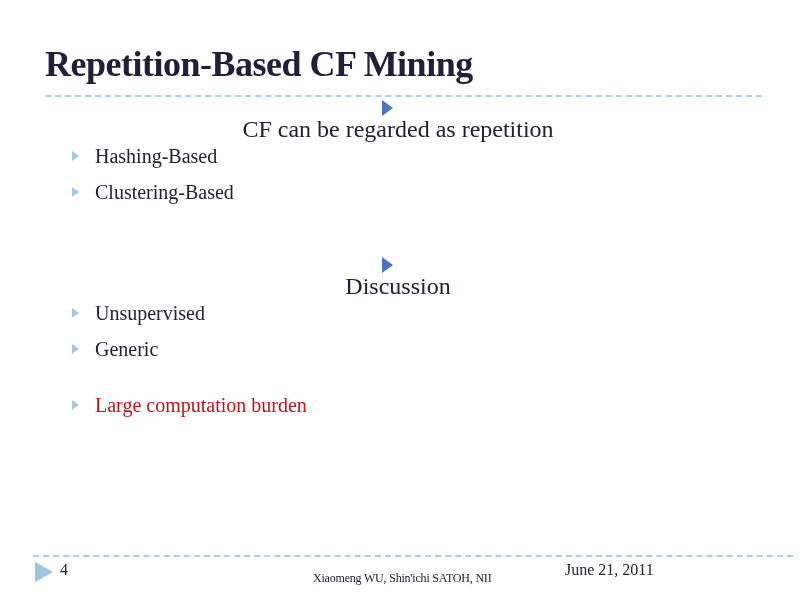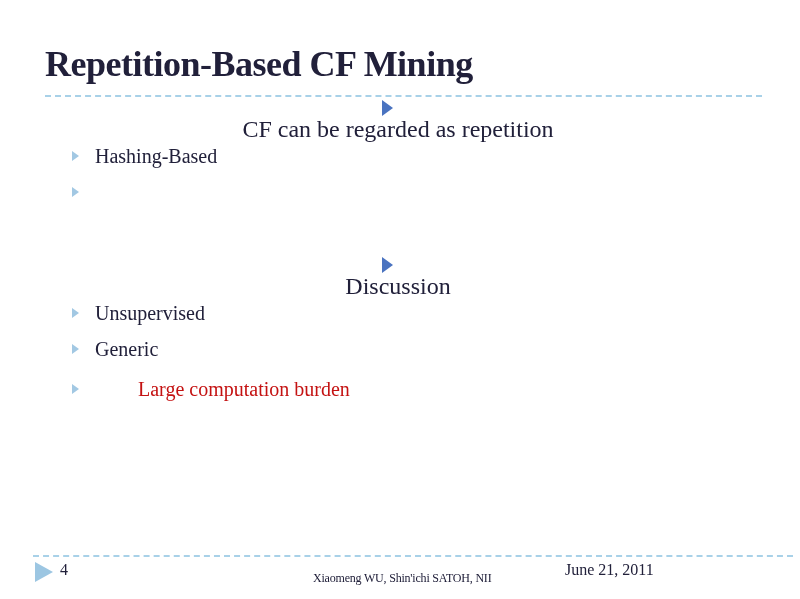--- a/index.html
+++ b/index.html
@@ -32,21 +32,21 @@
     position:absolute;left:45px;top:95px;width:717px;height:0;
     border-top:2px dashed var(--line);
   }
   .body-list{
     position:absolute;left:36px;top:100px;width:720px;
   }
   .row{display:flex;align-items:center;white-space:nowrap;}
   .row-l1{height:38px;margin-left:4px;font-size:24px;flex-direction:column;}
   .row-l2{height:36px;margin-left:36px;font-size:20px;}
   .spacer{height:47px;}
-  .row-emphasis{margin-top:4px;gap:43px;}
+  .row-emphasis{margin-top:20px;}
   .row-emphasis .bullet-text{color:var(--red);}
   .tri{width:0;height:0;flex:0 0 auto;}
   .tri-l1{
     border-left:11px solid var(--blue-l1);
     border-top:8px solid transparent;
     border-bottom:8px solid transparent;
     margin-right:21px;
   }
   .tri-l2{
     border-left:7px solid var(--blue-l2);
@@ -96,20 +96,21 @@
       <span class="bullet-text">CF can be regarded as repetition</span>
     </div>
 
     <div class="row row-l2">
       <span class="tri tri-l2"></span>
       <span class="bullet-text">Hashing-Based</span>
     </div>
 
     <div class="row row-l2">
       <span class="tri tri-l2"></span>
+      <span class="bullet-text">Clustering-Based</span>
     </div>
 
     <div class="spacer"></div>
 
     <div class="row row-l1">
       <span class="tri tri-l1"></span>
       <span class="bullet-text">Discussion</span>
     </div>
 
     <div class="row row-l2">

